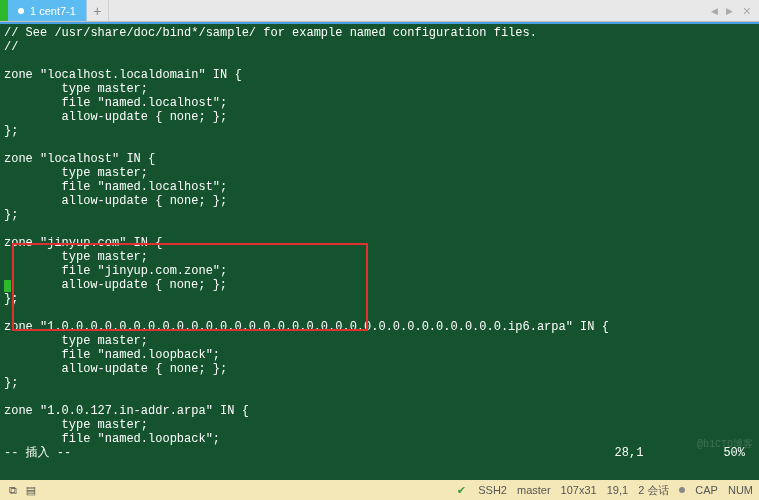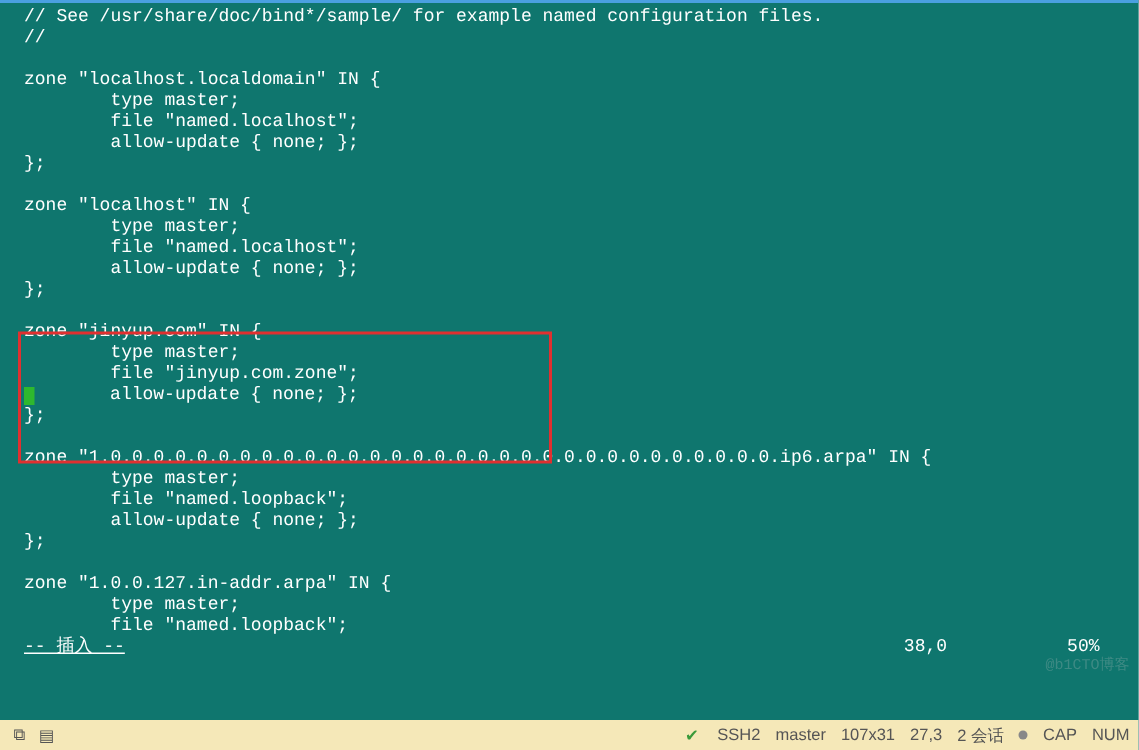--- a/index.html
+++ b/index.html
@@ -6,40 +6,53 @@
 body { font-family: "Segoe UI", Tahoma, sans-serif; font-size: 12px; background: #f0f0f0; width: 759px; height: 500px; overflow: hidden; }
 .window { display: flex; flex-direction: column; height: 100%; }
 .tabbar { background: #e8e8e8; height: 22px; display: flex; align-items: stretch; border-bottom: 1px solid #c0c0c0; position: relative; }
 .tab-indicator { width: 8px; background: #2eb82e; }
 .tab { background: #5cbbf0; color: #fff; padding: 0 10px; display: flex; align-items: center; gap: 6px; font-size: 11px; border-right: 1px solid #a0c8e0; }
 .tab .dot { width: 6px; height: 6px; background: #fff; border-radius: 50%; }
 .tab-add { width: 22px; display: flex; align-items: center; justify-content: center; color: #888; cursor: pointer; font-size: 14px; border-right: 1px solid #d0d0d0; }
 .tabbar-right { margin-left: auto; display: flex; align-items: center; gap: 4px; padding-right: 4px; color: #aaa; }
 .nav-arrow { font-size: 9px; padding: 0 2px; }
 .window-close { font-size: 14px; padding: 0 4px; }
-.terminal { flex: 1; background: #0f766e; color: #fff; font-family: "Consolas", "Courier New", monospace; font-size: 12px; line-height: 14px; padding: 2px 16px; position: relative; overflow: hidden; white-space: pre; border-top: 2px solid #4aa0e0; }
+.terminal { flex: 1; background: #14532d; color: #fff; font-family: "Consolas", "Courier New", monospace; font-size: 12px; line-height: 14px; padding: 2px 4px; position: relative; overflow: hidden; white-space: pre; border-top: 2px solid #4aa0e0; }
 .highlight-box { position: absolute; border: 2px solid #e03030; pointer-events: none; left: 12px; top: 219px; width: 356px; height: 88px; }
 .cursor-block { display: inline-block; width: 7px; height: 12px; background: #2eb82e; vertical-align: text-bottom; }
 .statusbar { background: #f5e8b8; height: 20px; display: flex; align-items: center; padding: 0 6px; font-size: 11px; color: #555; gap: 10px; }
 .sb-icons { display: flex; gap: 4px; align-items: center; }
 .sb-icon { width: 14px; height: 14px; display: inline-flex; align-items: center; justify-content: center; font-size: 11px; }
 .sb-green { color: #3a9a3a; }
 .sb-spacer { flex: 1; }
 .sb-right { display: flex; gap: 10px; align-items: center; }
 .sb-dot { width: 6px; height: 6px; background: #888; border-radius: 50%; }
 .watermark { position: absolute; right: 6px; bottom: 28px; color: rgba(200,200,200,0.25); font-size: 10px; pointer-events: none; }
 .vim-status { display: flex; }
-.vim-mode { flex: 0 0 auto; text-decoration: underline; }
+.vim-mode { flex: 0 0 auto; }
 .vim-pos { margin-left: auto; padding-right: 80px; }
 .vim-pct { padding-right: 10px; text-align: center; }
 </style>
 </head>
 <body>
 
 <div class="window">
+  <div class="tabbar">
+    <div class="tab-indicator"></div>
+    <div class="tab">
+      <span class="dot"></span>
+      <span>1 cent7-1</span>
+    </div>
+    <div class="tab-add">+</div>
+    <div class="tabbar-right">
+      <span class="nav-arrow">◀</span>
+      <span class="nav-arrow">▶</span>
+      <span class="window-close">×</span>
+    </div>
+  </div>
 
   <div class="terminal"><div id="term-lines">// See /usr/share/doc/bind*/sample/ for example named configuration files.
 //
 
 zone "localhost.localdomain" IN {
         type master;
         file "named.localhost";
         allow-update { none; };
 };
 
@@ -57,36 +70,36 @@
 
 zone "1.0.0.0.0.0.0.0.0.0.0.0.0.0.0.0.0.0.0.0.0.0.0.0.0.0.0.0.0.0.0.0.ip6.arpa" IN {
         type master;
         file "named.loopback";
         allow-update { none; };
 };
 
 zone "1.0.0.127.in-addr.arpa" IN {
         type master;
         file "named.loopback";
-</div><div class="vim-status"><span class="vim-mode">-- 插入 --</span><span class="vim-pos">38,0</span><span class="vim-pct">50%</span></div>
+</div><div class="vim-status"><span class="vim-mode">-- 插入 --</span><span class="vim-pos">28,1</span><span class="vim-pct">50%</span></div>
     <div class="highlight-box"></div>
     <div class="watermark">@b1CTO博客</div>
   </div>
 
   <div class="statusbar">
     <div class="sb-icons">
       <span class="sb-icon">⧉</span>
       <span class="sb-icon">▤</span>
     </div>
     <div class="sb-spacer"></div>
     <div class="sb-right">
       <span class="sb-icon sb-green">✔</span>
       <span>SSH2</span>
       <span>master</span>
       <span>107x31</span>
-      <span>27,3</span>
+      <span>19,1</span>
       <span>2 会话</span>
       <span class="sb-dot"></span>
       <span>CAP</span>
       <span>NUM</span>
     </div>
   </div>
 </div>
 
 </body></html>

